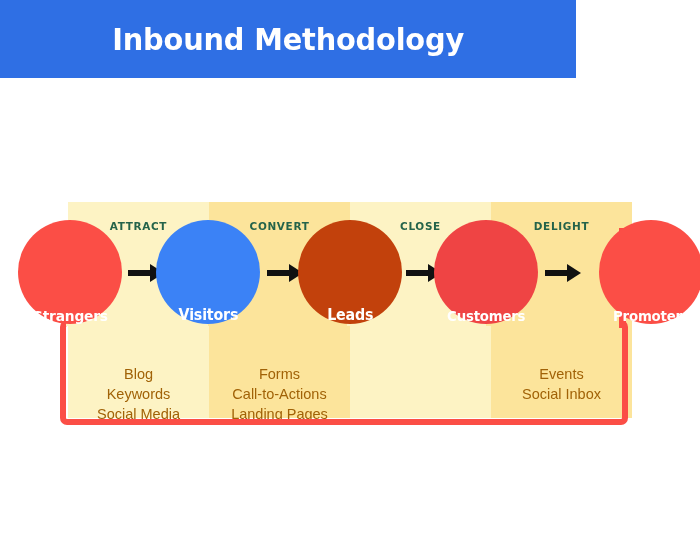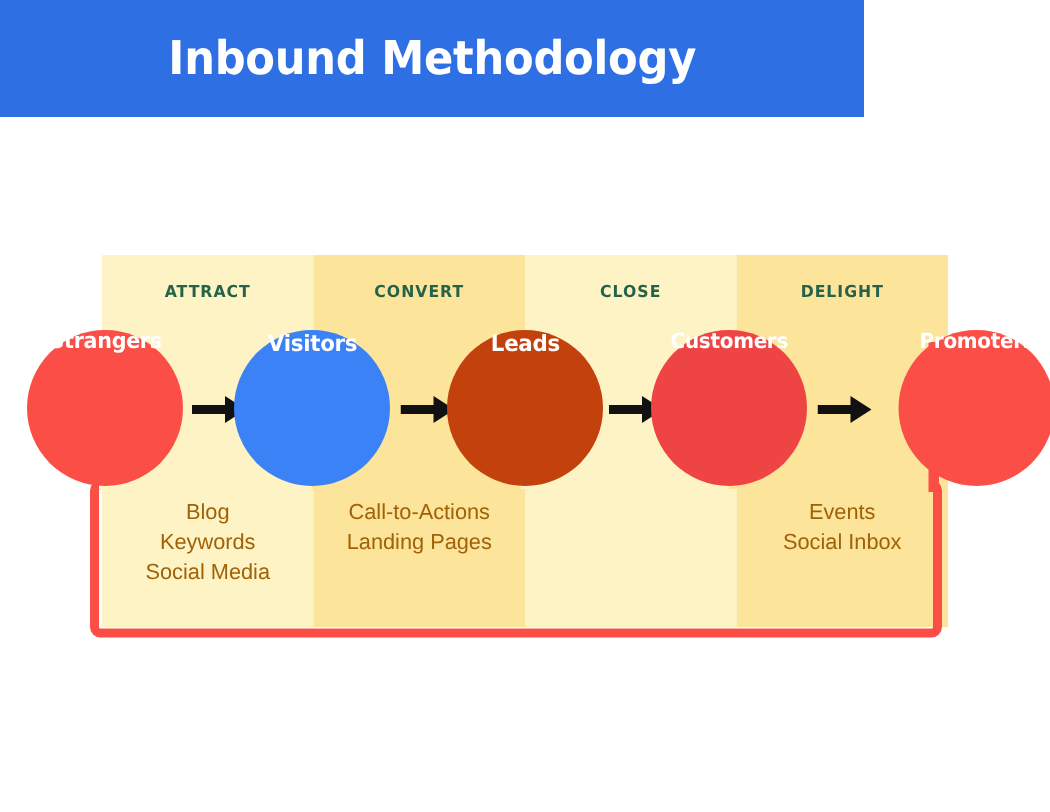--- a/index.html
+++ b/index.html
@@ -51,20 +51,21 @@
     position: absolute;
     left: 68px;
     top: 92px;
     width: 564px;
     height: 248px;
     display: flex;
   }
   .column {
     flex: 1 1 0;
     position: relative;
+    margin-top: 32px;
   }
   .column.shade-light { background: #fdf3c4; }
   .column.shade-dark  { background: #fce49b; }
 
   .column-label {
     position: absolute;
     left: 0;
     right: 0;
     top: 18px;
     text-align: center;
@@ -137,21 +138,21 @@
     background: #fb4e46;
   }
 
   
   .stage-circle {
     position: absolute;
     width: 104px;
     height: 104px;
     border-radius: 50%;
     display: flex;
-    align-items: flex-start;
+    align-items: flex-end;
     justify-content: center;
     top: 142px;
   }
   .stage-circle span {
     color: #ffffff;
     font-family: "DejaVu Sans", sans-serif;
     font-weight: bold;
     font-size: 15px;
     letter-spacing: -0.2px;
     transform: scaleX(0.95);
@@ -194,20 +195,21 @@
       <div class="column-items">
         <div>Blog</div>
         <div>Keywords</div>
         <div>Social Media</div>
       </div>
     </div>
 
     <div class="column shade-dark">
       <div class="column-label">CONVERT</div>
       <div class="column-items">
+        <div>Forms</div>
         <div>Call-to-Actions</div>
         <div>Landing Pages</div>
       </div>
     </div>
 
     <div class="column shade-light">
       <div class="column-label">CLOSE</div>
     </div>
 
     <div class="column shade-dark">

